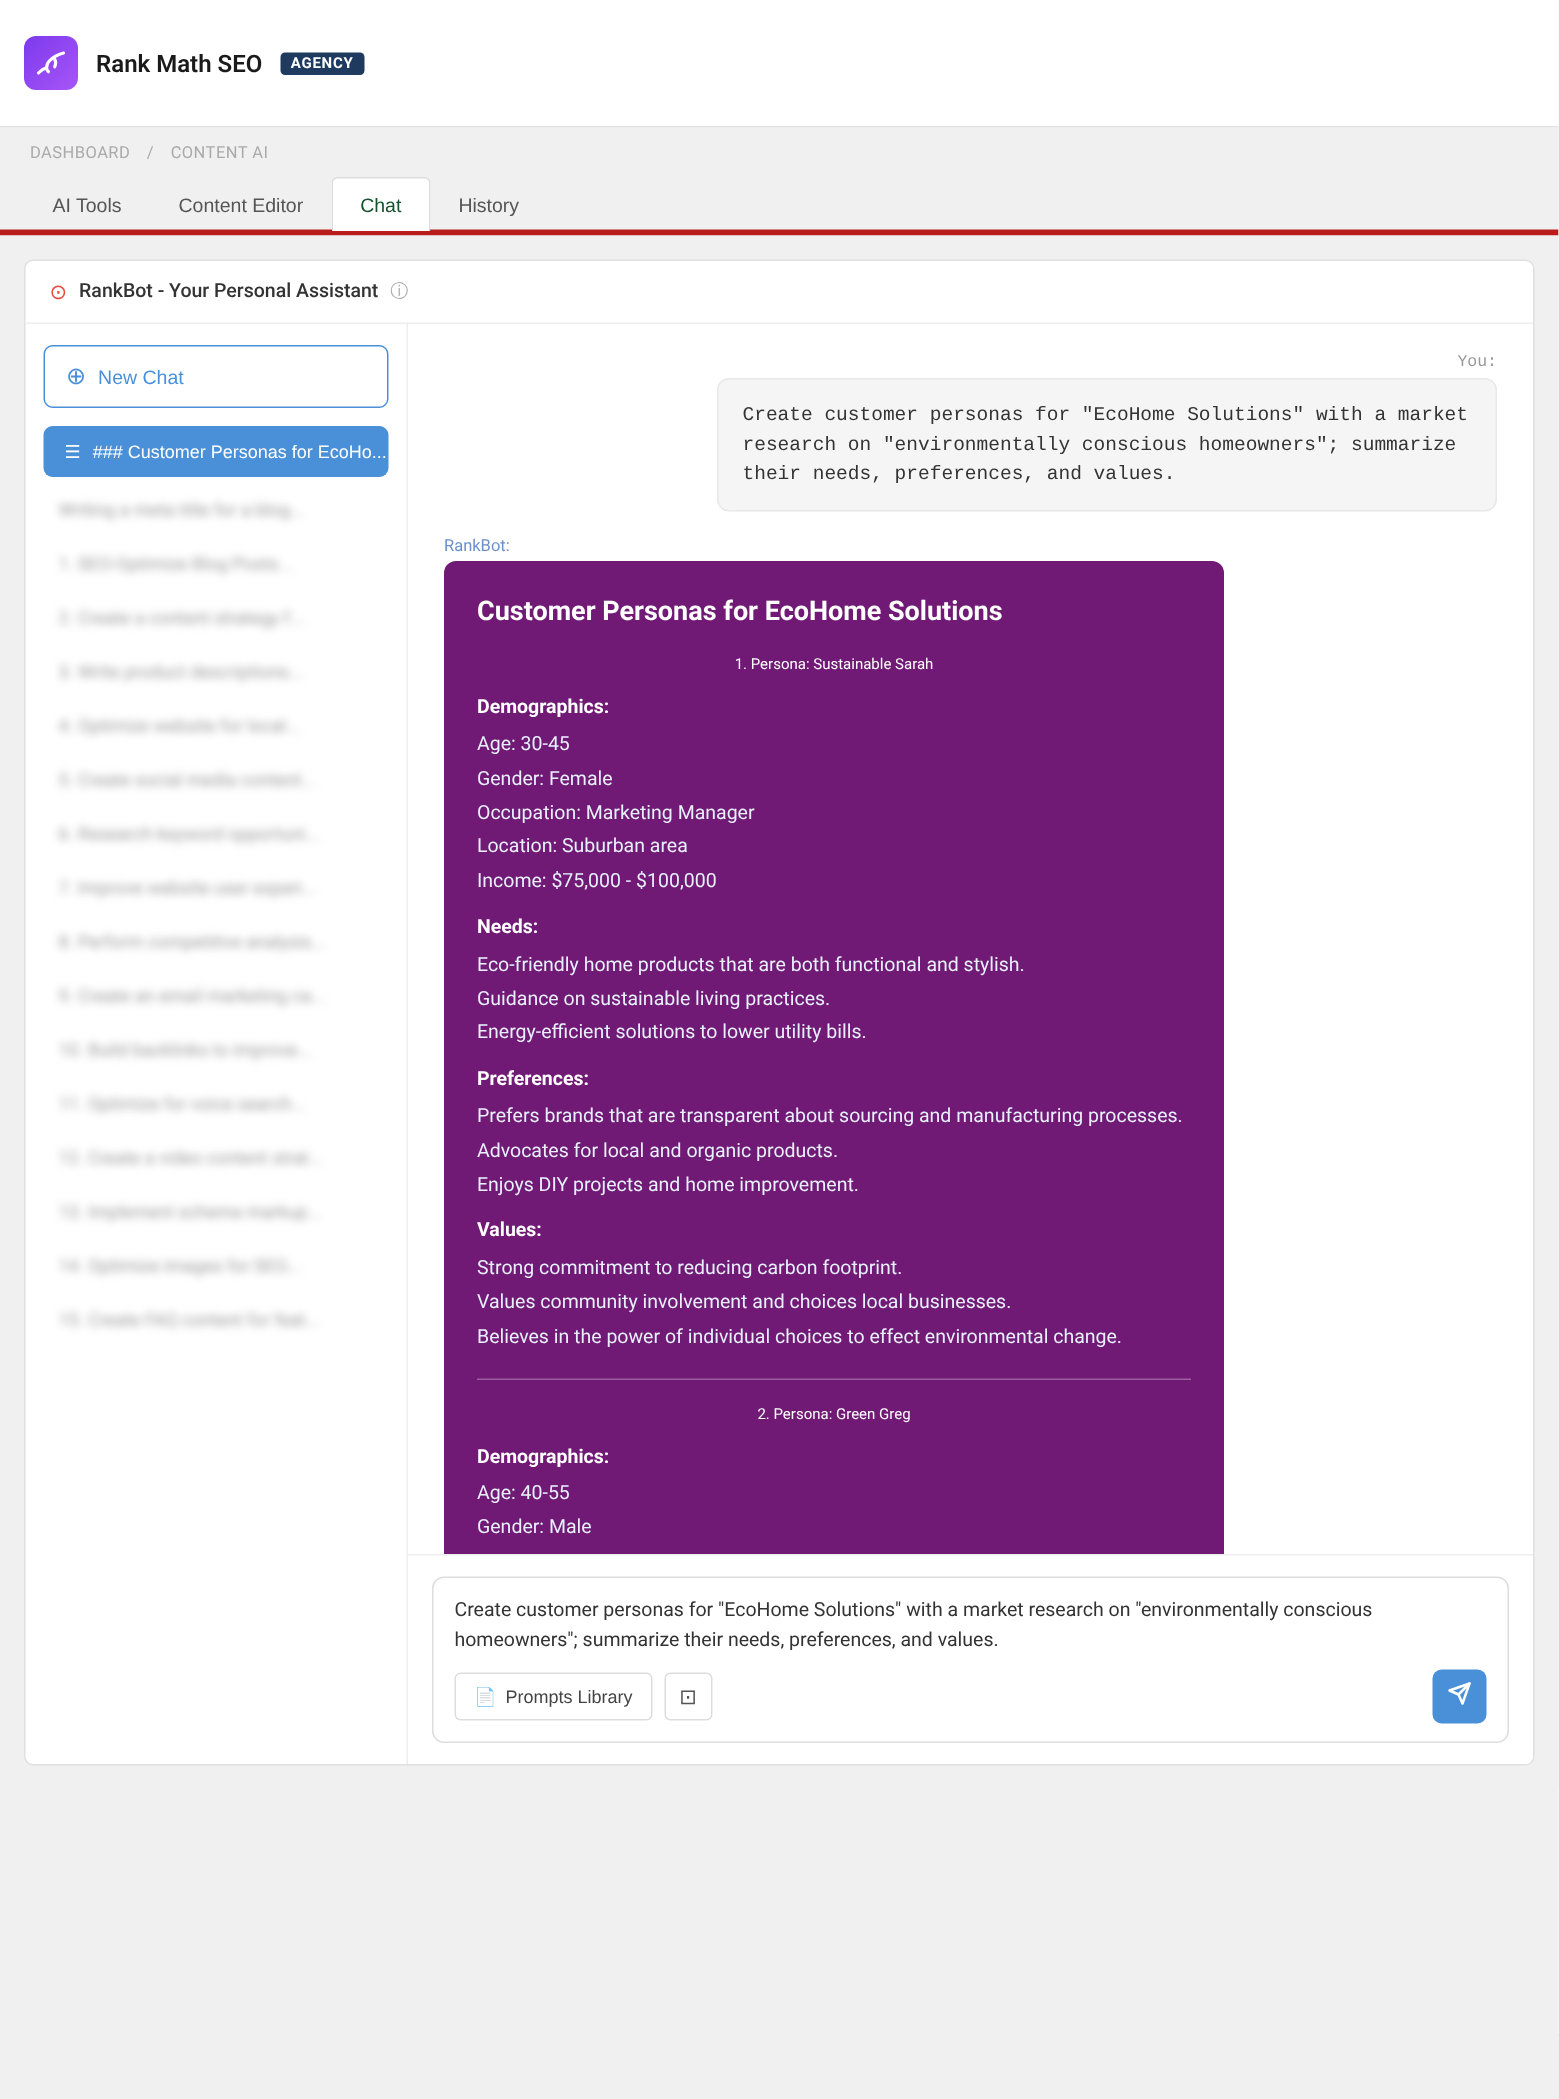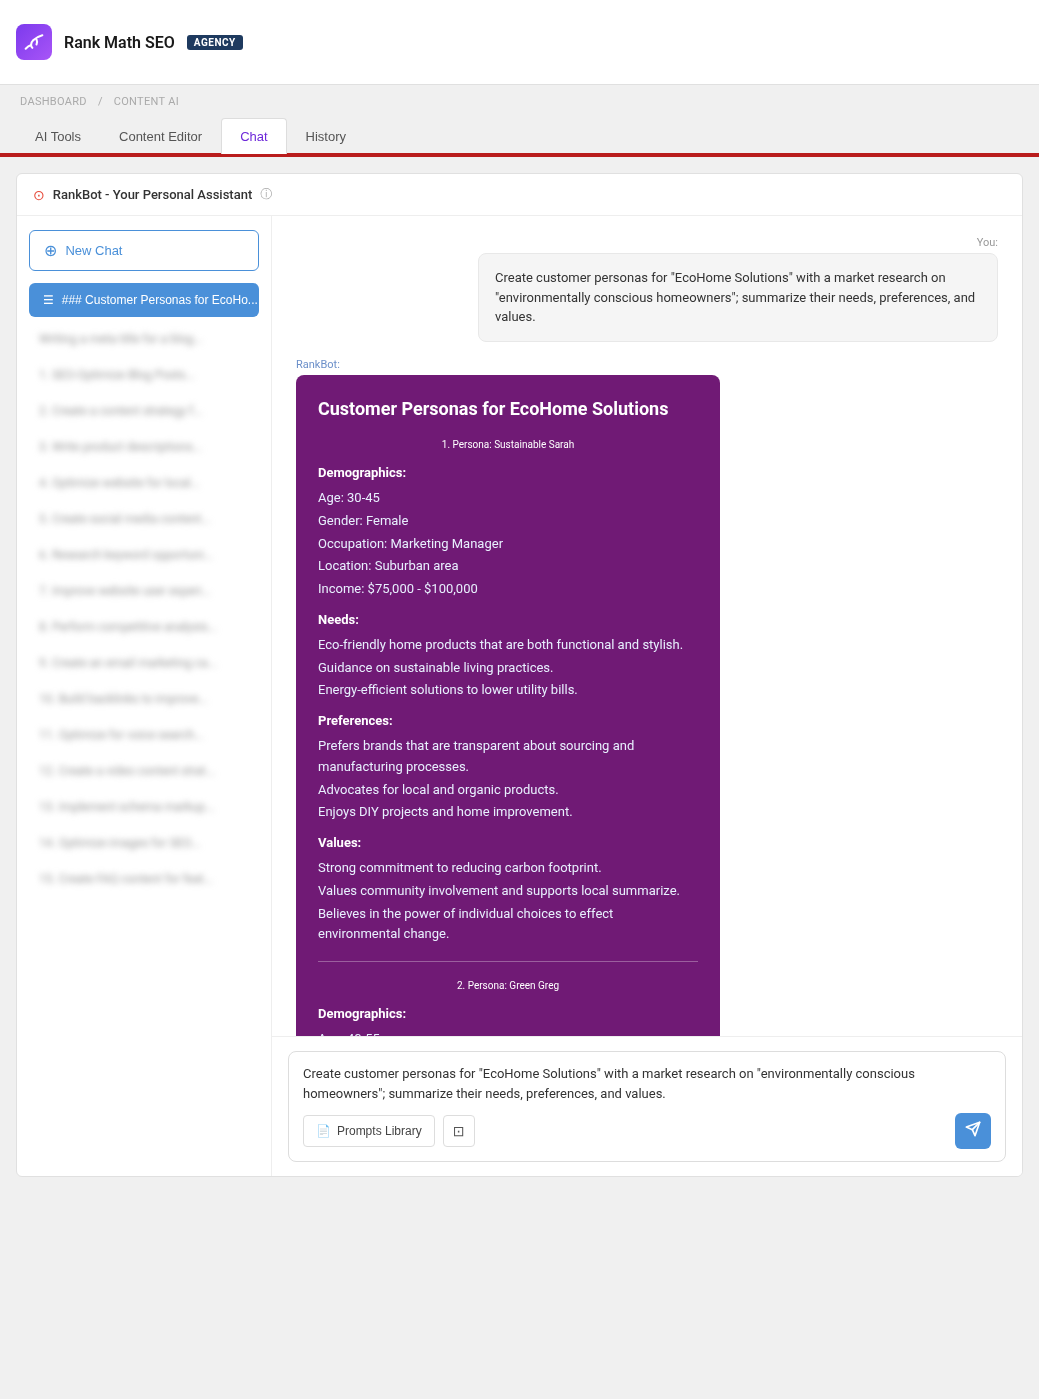--- a/index.html
+++ b/index.html
@@ -59,21 +59,21 @@
       cursor: pointer;
       border: 1px solid transparent;
       border-bottom: none;
       background: transparent;
       border-radius: 4px 4px 0 0;
       margin-bottom: -1px;
     }
     .tab.active {
       background: #fff;
       border-color: #ddd;
-      color: #6d28d9;
+      color: #14532d;
       font-weight: 500;
     }
 
     
     .main-content {
       padding: 16px;
       background: #f0f0f0;
     }
 
     
@@ -175,20 +175,21 @@
       padding: 20px 24px;
       display: flex;
       flex-direction: column;
       gap: 16px;
     }
 
     
     .user-message {
       align-self: flex-end;
       max-width: 520px;
+      font-family: Liberation Mono, monospace;
     }
     .user-label {
       font-size: 11px;
       color: #999;
       margin-bottom: 4px;
       text-align: right;
     }
     .user-bubble {
       background: #f5f5f5;
       border: 1px solid #e8e8e8;
@@ -196,21 +197,21 @@
       padding: 14px 16px;
       font-size: 13px;
       color: #333;
       line-height: 1.5;
     }
 
     
     .bot-message {
       align-self: flex-start;
       max-width: 520px;
-      width: 424px;
+      width: 520px;
     }
     .bot-label {
       font-size: 11px;
       color: #6b8fc9;
       margin-bottom: 4px;
     }
     .bot-bubble {
       background: #701a75;
       border-radius: 8px;
       padding: 20px 22px;
@@ -406,21 +407,21 @@
               <p>Guidance on sustainable living practices.</p>
               <p>Energy-efficient solutions to lower utility bills.</p>
 
               <div class="section-label">Preferences:</div>
               <p>Prefers brands that are transparent about sourcing and manufacturing processes.</p>
               <p>Advocates for local and organic products.</p>
               <p>Enjoys DIY projects and home improvement.</p>
 
               <div class="section-label">Values:</div>
               <p>Strong commitment to reducing carbon footprint.</p>
-              <p>Values community involvement and supports local summarize.</p>
+              <p>Values community involvement and choices local businesses.</p>
               <p>Believes in the power of individual choices to effect environmental change.</p>
 
               <hr>
 
               <h3>2. Persona: Green Greg</h3>
 
               <div class="section-label">Demographics:</div>
               <p>Age: 40-55</p>
               <p>Gender: Male</p>
 

